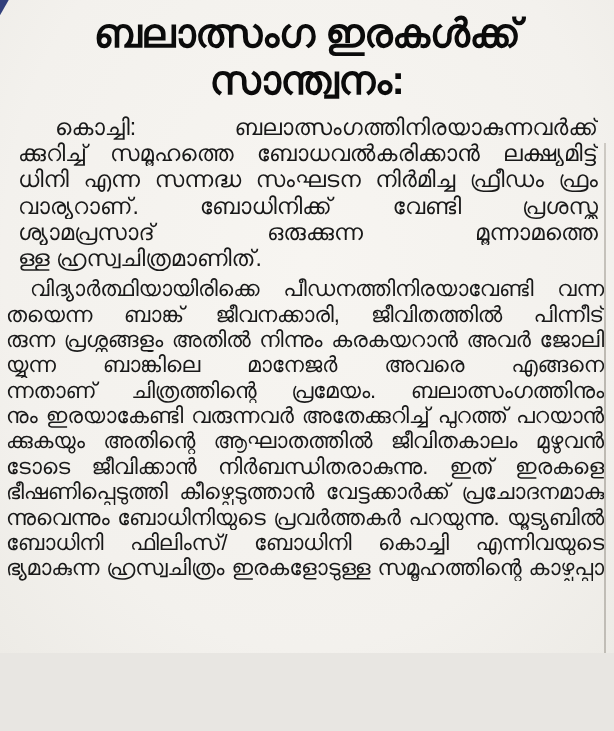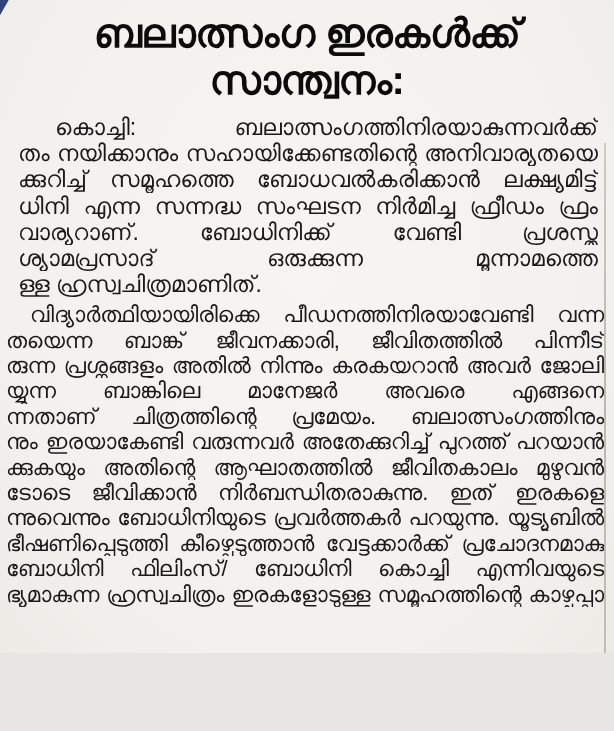--- a/index.html
+++ b/index.html
@@ -85,37 +85,36 @@
 
   <div class="corner-mark"></div>
   <div class="col-rule"></div>
 
   <h1 class="headline">
     <span class="hline">ബലാത്സംഗ ഇരകൾക്ക് സാന്ത്വനം:</span>
   </h1>
 
   <div class="para para1">
     <span class="line first">കൊച്ചി: ബലാത്സംഗത്തിനിരയാകുന്നവർക്ക് അതിന്റെ</span>
-    <span class="line">തം നയിക്കാനും സഹായിക്കേണ്ടതിന്റെ അനിവാര്യതയെ</span>
     <span class="line">ക്കുറിച്ച് സമൂഹത്തെ ബോധവൽകരിക്കാൻ ലക്ഷ്യമിട്ട് ബോ</span>
     <span class="line">ധിനി എന്ന സന്നദ്ധ സംഘടന നിർമിച്ച ഫ്രീഡം ഫ്രം ഫിയർ</span>
     <span class="line">വാര്യറാണ്. ബോധിനിക്ക് വേണ്ടി പ്രശസ്ത സംവിധായകൻ</span>
     <span class="line">ശ്യാമപ്രസാദ് ഒരുക്കുന്ന മൂന്നാമത്തെ സാമൂഹ്യപ്രസക്തിയു</span>
     <span class="line last">ള്ള ഹ്രസ്വചിത്രമാണിത്.</span>
   </div>
 
   <div class="para para2">
     <span class="line first">വിദ്യാർത്ഥിയായിരിക്കെ പീഡനത്തിനിരയാവേണ്ടി വന്ന അജി</span>
     <span class="line">തയെന്ന ബാങ്ക് ജീവനക്കാരി, ജീവിതത്തിൽ പിന്നീട് നേരിടേണ്ടി വ</span>
     <span class="line">രുന്ന പ്രശ്നങ്ങളും അതിൽ നിന്നും കരകയറാൻ അവർ ജോലി ചെ</span>
     <span class="line">യ്യുന്ന ബാങ്കിലെ മാനേജർ അവരെ എങ്ങനെ സഹായിക്കുന്നുവെ</span>
     <span class="line">ന്നതാണ് ചിത്രത്തിന്റെ പ്രമേയം. ബലാത്സംഗത്തിനും പീഡനത്തി</span>
     <span class="line">നും ഇരയാകേണ്ടി വരുന്നവർ അതേക്കുറിച്ച് പുറത്ത് പറയാൻ മടി</span>
     <span class="line">ക്കുകയും അതിന്റെ ആഘാതത്തിൽ ജീവിതകാലം മുഴുവൻ ഭയപ്പാ</span>
     <span class="line">ടോടെ ജീവിക്കാൻ നിർബന്ധിതരാകുന്നു. ഇത് ഇരകളെ തുടർന്നും</span>
+    <span class="line">ഭീഷണിപ്പെടുത്തി കീഴ്പ്പെടുത്താൻ വേട്ടക്കാർക്ക് പ്രചോദനമാകു</span>
     <span class="line">ന്നുവെന്നും ബോധിനിയുടെ പ്രവർത്തകർ പറയുന്നു. യൂട്യൂബിൽ</span>
-    <span class="line">ഭീഷണിപ്പെടുത്തി കീഴ്പ്പെടുത്താൻ വേട്ടക്കാർക്ക് പ്രചോദനമാകു</span>
     <span class="line">ബോധിനി ഫിലിംസ്/ ബോധിനി കൊച്ചി എന്നിവയുടെ പേജിൽ ല</span>
     <span class="line">ഭ്യമാകുന്ന ഹ്രസ്വചിത്രം ഇരകളോടുള്ള സമൂഹത്തിന്റെ കാഴ്ചപ്പാ</span>
 
   </div>
 
 </div>
 
 </body></html>

